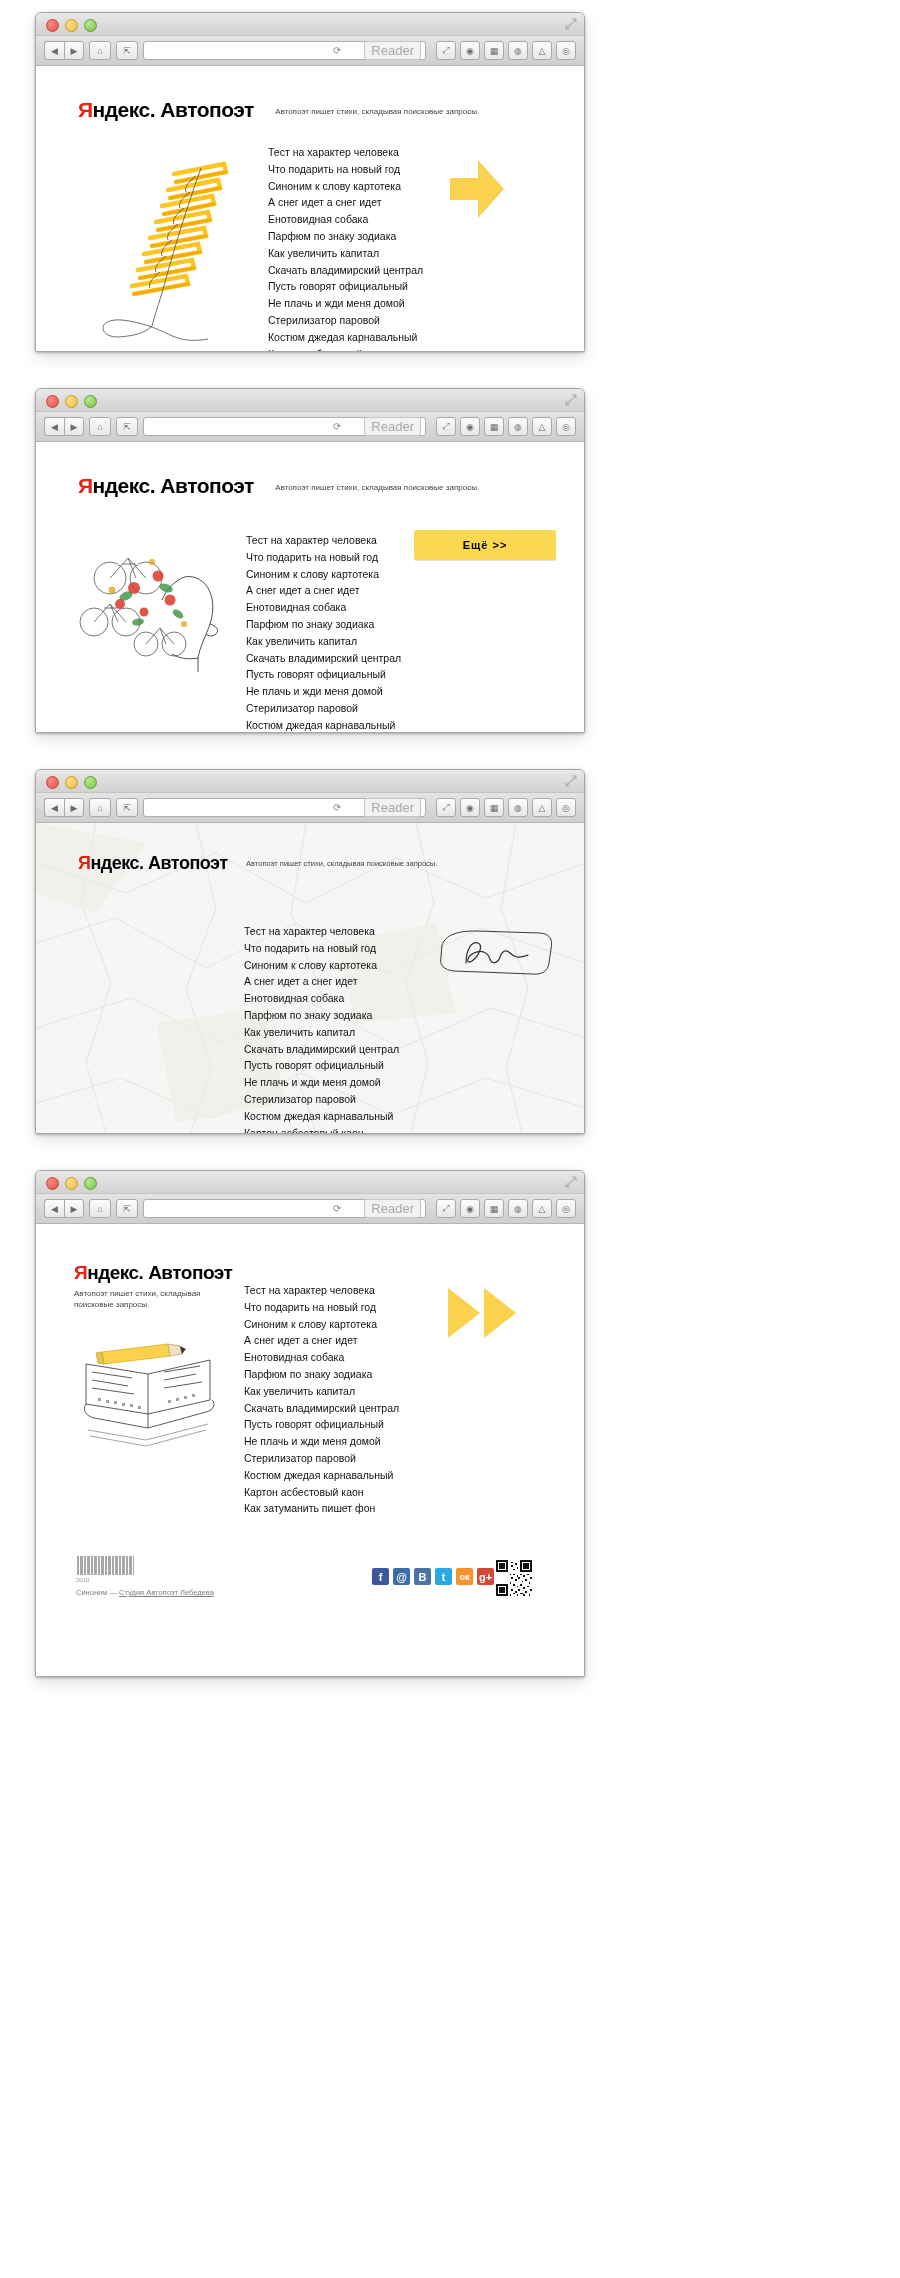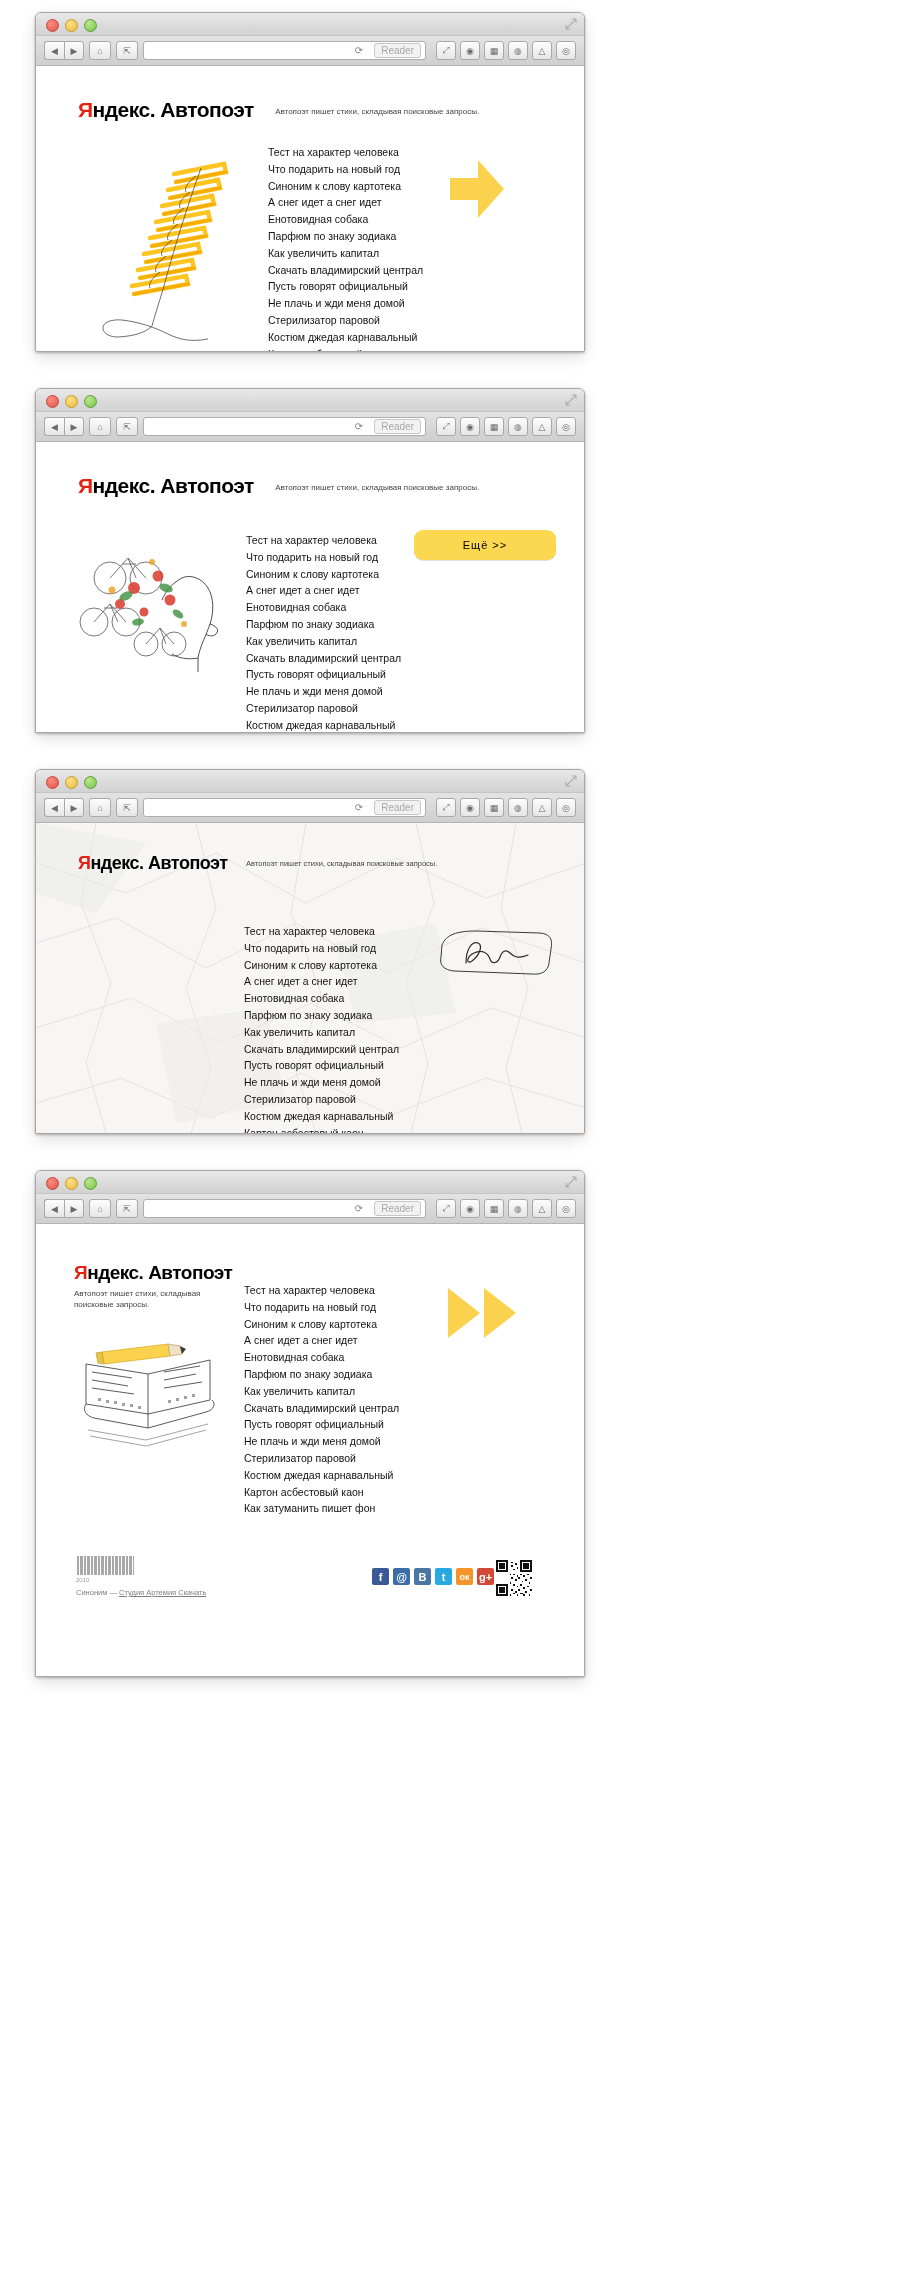--- a/index.html
+++ b/index.html
@@ -69,24 +69,24 @@
     border:1px solid #aeaeae;
     border-radius:3px;
     display:flex;align-items:center;
     padding:0 4px;
     box-sizing:border-box;
     position:relative;
   }
   .url-text{font-size:9px;color:#555;flex:1;}
   .reload{font-size:10px;color:#8a8a8a;padding-right:4px;}
   .reader-btn{
-    font-size:10px;color:#a8a8a8;
+    font-size:13px;color:#a8a8a8;
     border:1px solid #c6c6c6;border-radius:3px;
     padding:1px 6px;background:#f2f2f2;
-    margin-left:7px;
+    margin-left:19px;
   }
   .tb-right{display:flex;gap:4px;margin-left:5px;}
   .content{background:#fff;position:relative;overflow:hidden;}
 
   
   .logo{
     font-family:"Liberation Sans","DejaVu Sans",sans-serif;
     font-weight:700;
     letter-spacing:-.5px;
     color:#000;
@@ -97,23 +97,23 @@
     color:#444;
     white-space:nowrap;
   }
   .poem{
     color:#111;
     white-space:nowrap;
   }
   .poem div{white-space:nowrap;}
   .btn-more{
     background:#fcd850;
-    border-radius:9px;
+    border-radius:2px;
     color:#000;
-    font-weight:400;
+    font-weight:700;
     display:flex;align-items:center;justify-content:center;
     box-shadow:0 1px 0 rgba(0,0,0,.12);
   }
 
   
   .footer{position:relative;}
   .barcode{
     background:#a8a8a8;
     display:flex;align-items:center;justify-content:center;
     position:relative;
@@ -524,21 +524,21 @@
         <path d="M38 2 L70 27 L38 52 Z" fill="#fbd24e"></path>
       </svg>
 
       <div class="footer" style="position:absolute;left:0;top:322px;width:550px;height:78px;">
         <div style="position:absolute;left:40px;top:10px;">
           <div class="barcode" style="width:58px;height:19px;">
             <div class="bc-stripes"></div>
           </div>
           <div class="year" style="font-size:6px;margin-top:2px;">2010</div>
           <div class="design-credit" style="font-size:7.5px;margin-top:5px;">
-            <span>Синоним — </span><u>Студия Артемия Скачать</u>
+            <span>Синоним — </span><u>Студия Автопоэт Лебедева</u>
           </div>
         </div>
 
         <div class="socials" style="position:absolute;left:336px;top:22px;">
           <span class="soc soc-fb">f</span>
           <span class="soc soc-lj">@</span>
           <span class="soc soc-vk">B</span>
           <span class="soc soc-tw">t</span>
           <span class="soc soc-ok">ок</span>
           <span class="soc soc-gp">g+</span>

